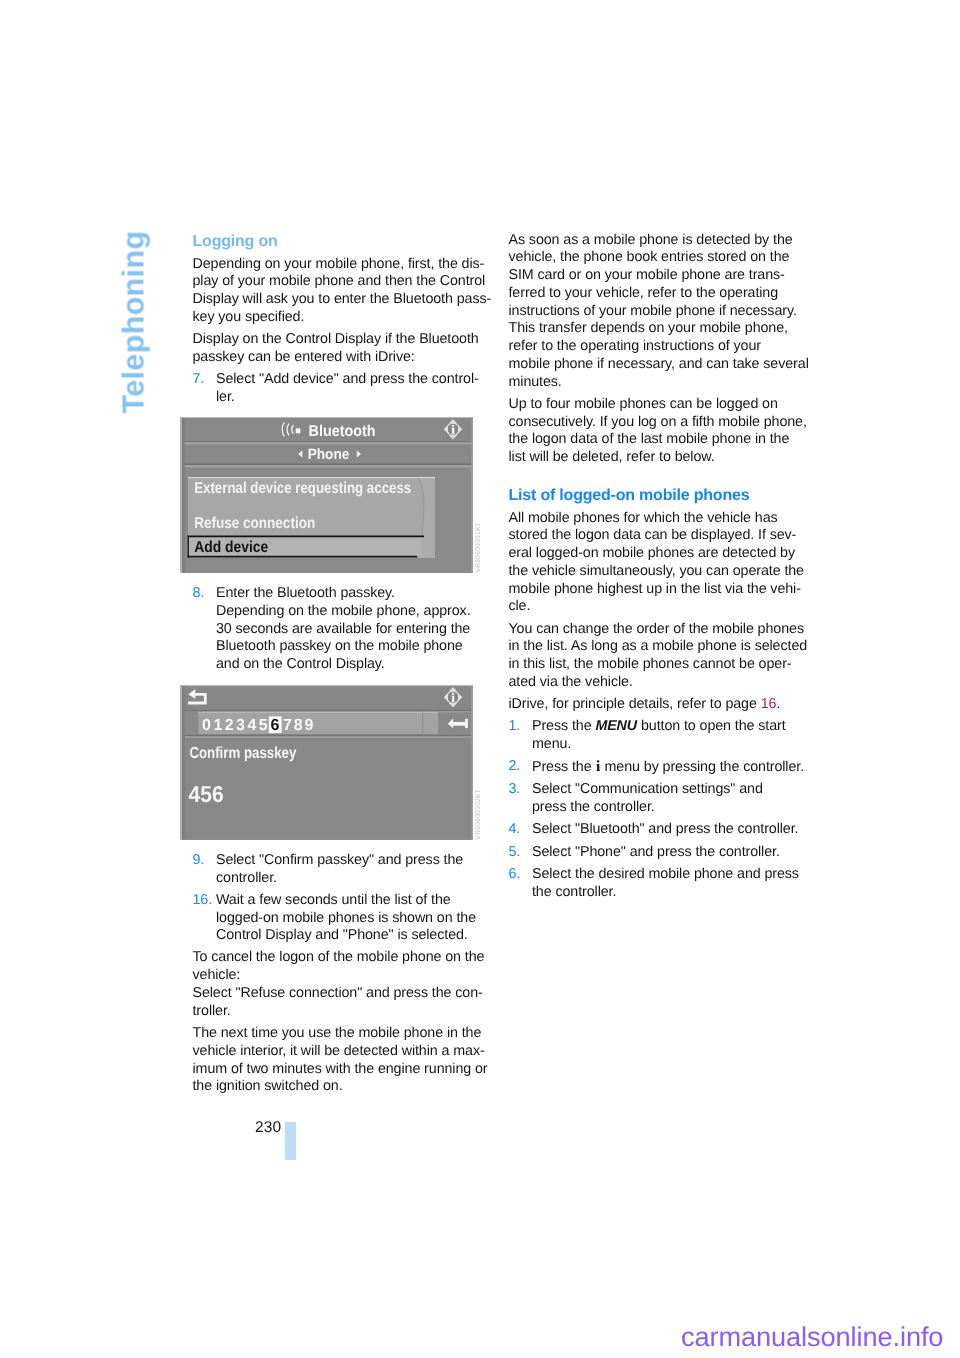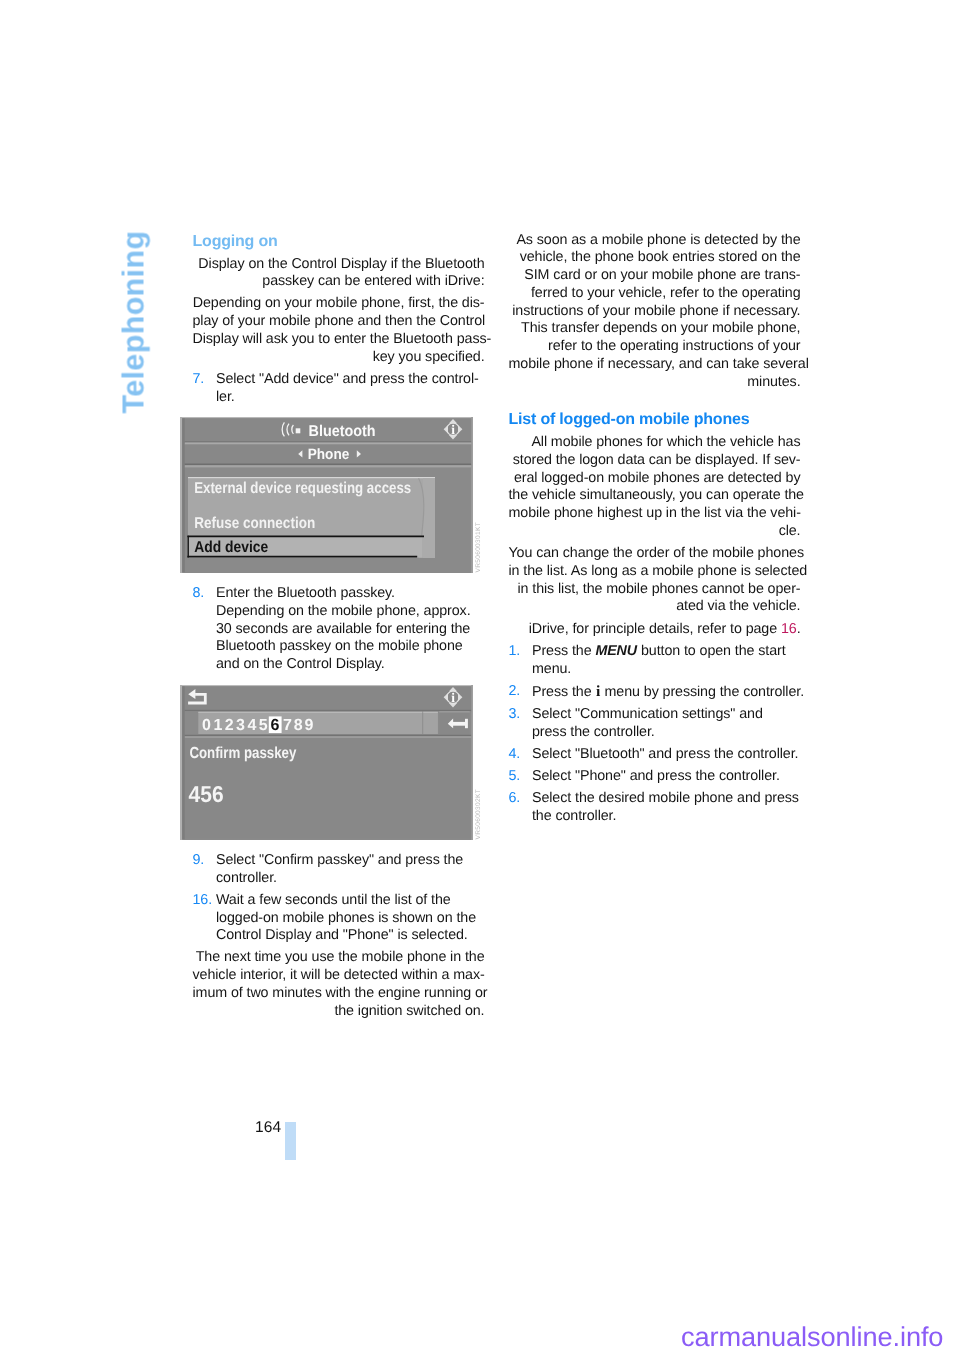--- a/index.html
+++ b/index.html
@@ -16,21 +16,21 @@
       position:absolute;left:0;bottom:0;
       transform:rotate(-90deg);transform-origin:0% 100%;
       white-space:nowrap;font-size:30.5px;font-weight:bold;letter-spacing:0.35px;
       color:#85c2f2;line-height:30.5px;}
 
   
   .col{position:absolute;width:292px;margin-left:12px;}
   .col-left{left:180.5px;top:233px;}
   .col-right{left:496.5px;top:231.5px;}
 
-  .blk{margin:0 0 4.4px 0;text-align:right;}
+  .blk{margin:0 0 4.4px 0;}
   .ln{font-size:14.3px;line-height:17.78px;letter-spacing:-0.1px;
       color:#161616;white-space:pre;}
   .hd{font-size:16.0px;font-weight:bold;line-height:17.5px;
       letter-spacing:-0.2px;white-space:pre;}
   .hd-1{color:#74bbf2;margin:0 0 5.0px 0;}
   .hd-2{color:#1287f2;margin:19.5px 0 5.5px 0;}
 
   
   .step{position:relative;padding-left:23.5px;margin:0 0 4.4px 0;}
   .step .n{position:absolute;left:0;top:0;color:#1487f5;font-size:14.3px;
@@ -63,28 +63,28 @@
 
 <div class="page">
 
   <div class="chapter-tab">
     <span class="label">Telephoning</span>
   </div>
 
   <div class="col col-left">
     <div class="hd hd-1">Logging on</div>
     <div class="blk">
-        <div class="ln">Display on the Control Display if the Bluetooth</div>
-        <div class="ln">passkey can be entered with iDrive:</div>
-      </div>
-    <div class="blk">
         <div class="ln">Depending on your mobile phone, first, the dis-</div>
         <div class="ln">play of your mobile phone and then the Control</div>
         <div class="ln">Display will ask you to enter the Bluetooth pass-</div>
         <div class="ln">key you specified.</div>
+      </div>
+    <div class="blk">
+        <div class="ln">Display on the Control Display if the Bluetooth</div>
+        <div class="ln">passkey can be entered with iDrive:</div>
       </div>
     <div class="step">
       <span class="n">7.</span>
       <div class="body">
           <div class="ln">Select "Add device" and press the control-</div>
           <div class="ln">ler.</div>
         </div>
     </div>
     <div class="figspace1"></div>
     <div class="step">
@@ -106,39 +106,51 @@
         </div>
     </div>
     <div class="step">
       <span class="n">16.</span>
       <div class="body">
           <div class="ln">Wait a few seconds until the list of the</div>
           <div class="ln">logged-on mobile phones is shown on the</div>
           <div class="ln">Control Display and "Phone" is selected.</div>
         </div>
     </div>
+    <div class="blk">
+        <div class="ln">To cancel the logon of the mobile phone on the</div>
+        <div class="ln">vehicle:</div>
+        <div class="ln">Select "Refuse connection" and press the con-</div>
+        <div class="ln">troller.</div>
+      </div>
     <div class="blk">
         <div class="ln">The next time you use the mobile phone in the</div>
         <div class="ln">vehicle interior, it will be detected within a max-</div>
         <div class="ln">imum of two minutes with the engine running or</div>
         <div class="ln">the ignition switched on.</div>
       </div>
   </div>
 
   <div class="col col-right">
     <div class="blk">
         <div class="ln">As soon as a mobile phone is detected by the</div>
         <div class="ln">vehicle, the phone book entries stored on the</div>
         <div class="ln">SIM card or on your mobile phone are trans-</div>
         <div class="ln">ferred to your vehicle, refer to the operating</div>
         <div class="ln">instructions of your mobile phone if necessary.</div>
         <div class="ln">This transfer depends on your mobile phone,</div>
         <div class="ln">refer to the operating instructions of your</div>
         <div class="ln">mobile phone if necessary, and can take several</div>
         <div class="ln">minutes.</div>
+      </div>
+    <div class="blk">
+        <div class="ln">Up to four mobile phones can be logged on</div>
+        <div class="ln">consecutively. If you log on a fifth mobile phone,</div>
+        <div class="ln">the logon data of the last mobile phone in the</div>
+        <div class="ln">list will be deleted, refer to below.</div>
       </div>
     <div class="hd hd-2">List of logged-on mobile phones</div>
     <div class="blk">
         <div class="ln">All mobile phones for which the vehicle has</div>
         <div class="ln">stored the logon data can be displayed. If sev-</div>
         <div class="ln">eral logged-on mobile phones are detected by</div>
         <div class="ln">the vehicle simultaneously, you can operate the</div>
         <div class="ln">mobile phone highest up in the list via the vehi-</div>
         <div class="ln">cle.</div>
       </div>
@@ -286,16 +298,16 @@
         <path d="M273.1 33.6 L273.1 43.2 L267.8 38.7 Z"></path>
         <rect x="272.3" y="36.9" width="13" height="3.8"></rect>
         <rect x="285.0" y="33.8" width="2.9" height="9.4"></rect>
       </g>
       <text x="9.4" y="73.2" font-family="Liberation Sans,sans-serif" font-size="16" font-weight="bold" fill="#f4f4f4" textLength="107" lengthAdjust="spacingAndGlyphs">Confirm passkey</text>
       <text x="8.6" y="117.3" font-family="Liberation Sans,sans-serif" font-size="23" font-weight="bold" fill="#f4f4f4" textLength="35" lengthAdjust="spacingAndGlyphs">456</text>
     </svg>
     <div class="figcode">VR50600302KT</div>
   </div>
 
-  <div class="pgnum">164</div>
+  <div class="pgnum">230</div>
   <div class="pgbar"></div>
   <div class="wmark">carmanualsonline.info</div>
 </div>
 
 </body></html>

